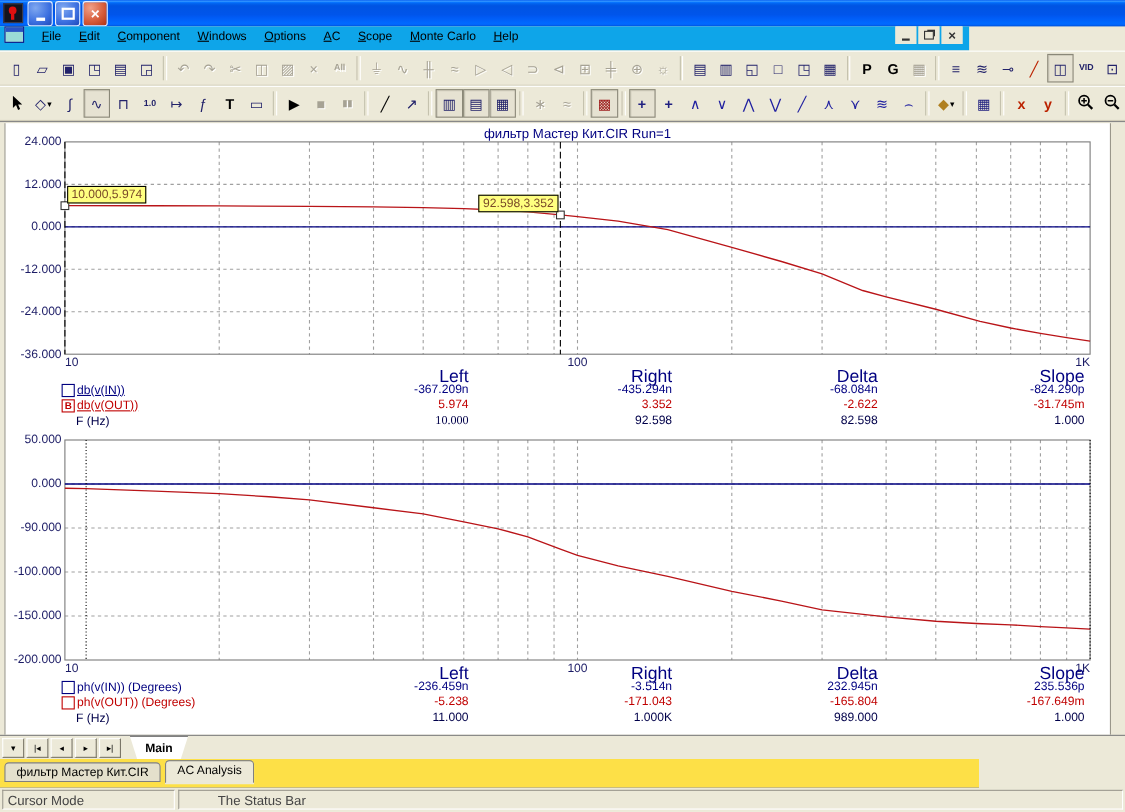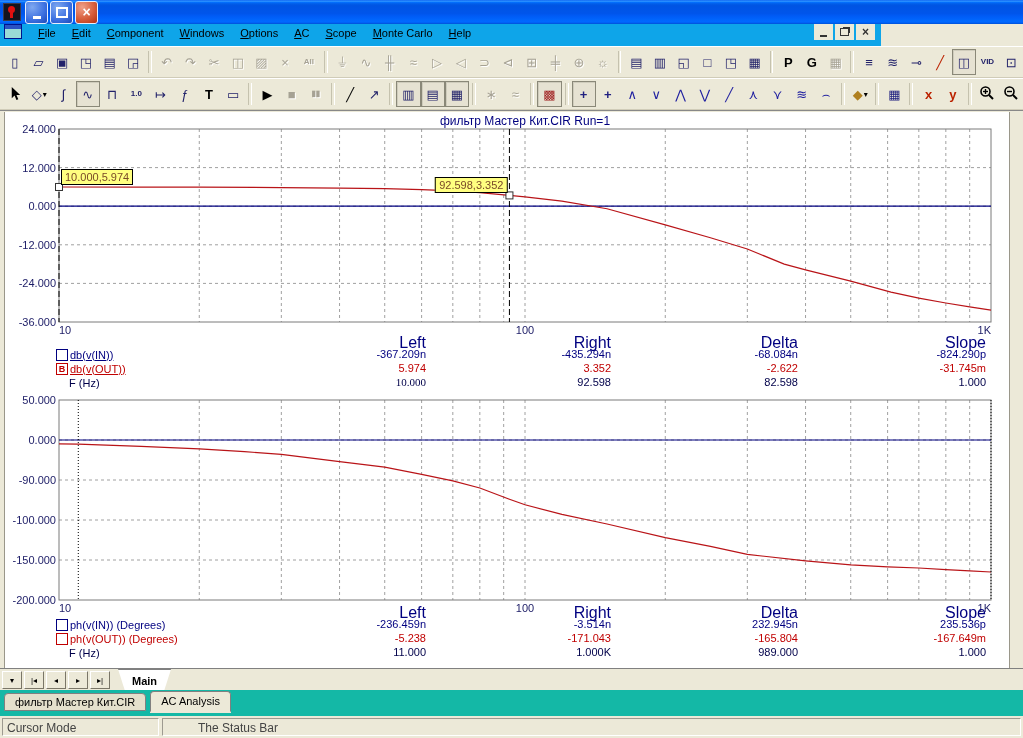--- a/index.html
+++ b/index.html
@@ -62,21 +62,21 @@
   .cbx.red{border-color:#c00000;color:#c00000;}
   .u{text-decoration:underline;}
   
   .pagetabs{position:absolute;left:0;top:668px;width:1023px;height:22px;background:#ECE9D8;border-top:1px solid #808080;
     display:flex;align-items:stretch;}
   .navbtn{width:18px;margin:2px 0 2px 2px;background:#ECE9D8;border:1px solid;border-color:#fff #7a7668 #7a7668 #fff;
     font-size:8px;display:flex;align-items:center;justify-content:center;color:#000;}
   .sheet-tab{margin-left:8px;background:#fff;color:#000;font-weight:bold;font-size:11px;display:flex;align-items:center;
     padding:0 14px;clip-path:polygon(0 0,100% 0,calc(100% - 7px) 100%,7px 100%);border-top:1px solid #808080;}
   
-  .doctabs{position:absolute;left:0;top:690px;width:1023px;height:26px;background:#14b8a6;
+  .doctabs{position:absolute;left:0;top:690px;width:890px;height:26px;background:#fde047;
     border-bottom:2px solid #404040;display:flex;align-items:flex-start;}
   .dtab{border:1px solid #808080;border-radius:4px 4px 0 0;background:#ECE9D8;padding:3px 10px 4px 10px;
     font-size:11px;color:#000;margin-left:4px;}
   .dtab.inactive{margin-top:3px;padding:2px 10px;background:#e4e0cc;}
   .dtab.active{margin-top:1px;border-bottom-color:#ECE9D8;box-shadow:0 1px 0 #ECE9D8;}
   
   .statusbar{position:absolute;left:0;top:716px;width:1023px;height:22px;background:#ECE9D8;display:flex;align-items:center;}
   .spanel{height:18px;line-height:18px;padding:0 4px;border:1px solid;border-color:#9d9a90 #fff #fff #9d9a90;
     color:#444;font-size:12px;background:#ECE9D8;box-sizing:border-box;}
   .spanel.left{width:157px;margin-left:2px;}

